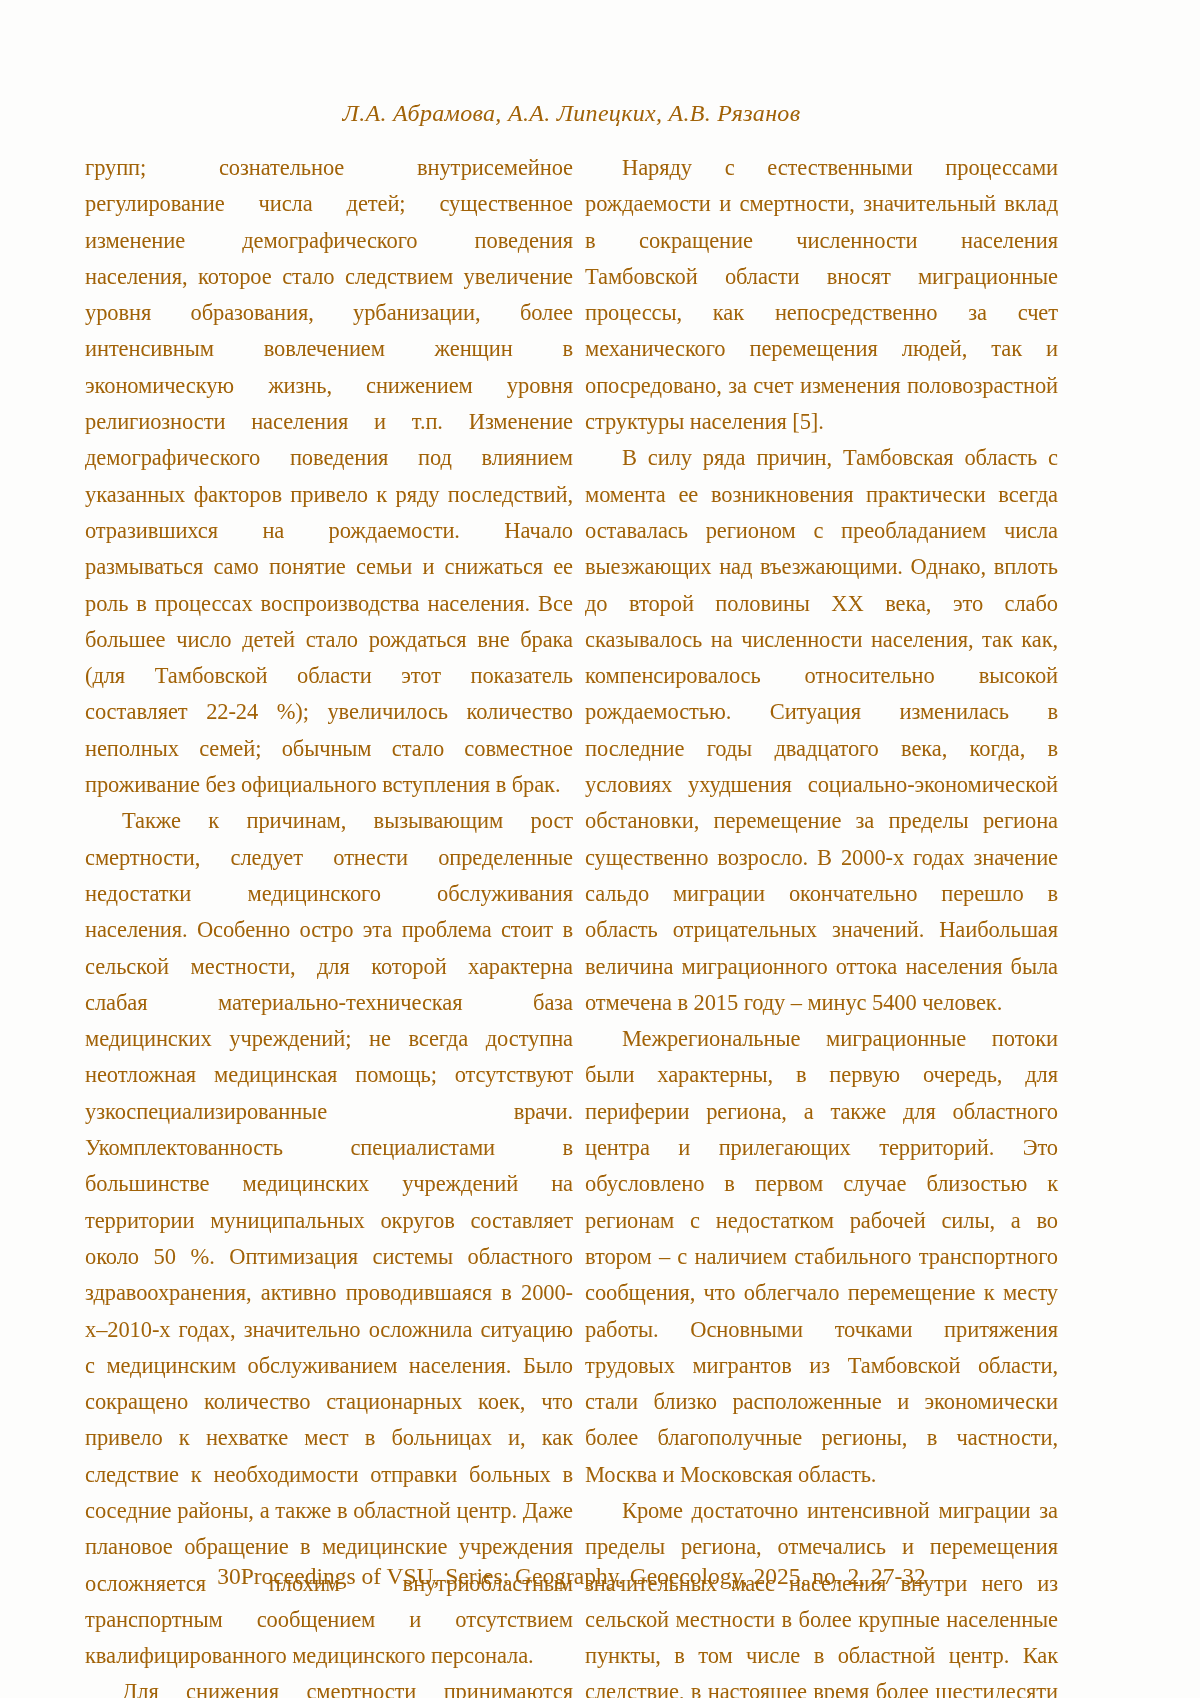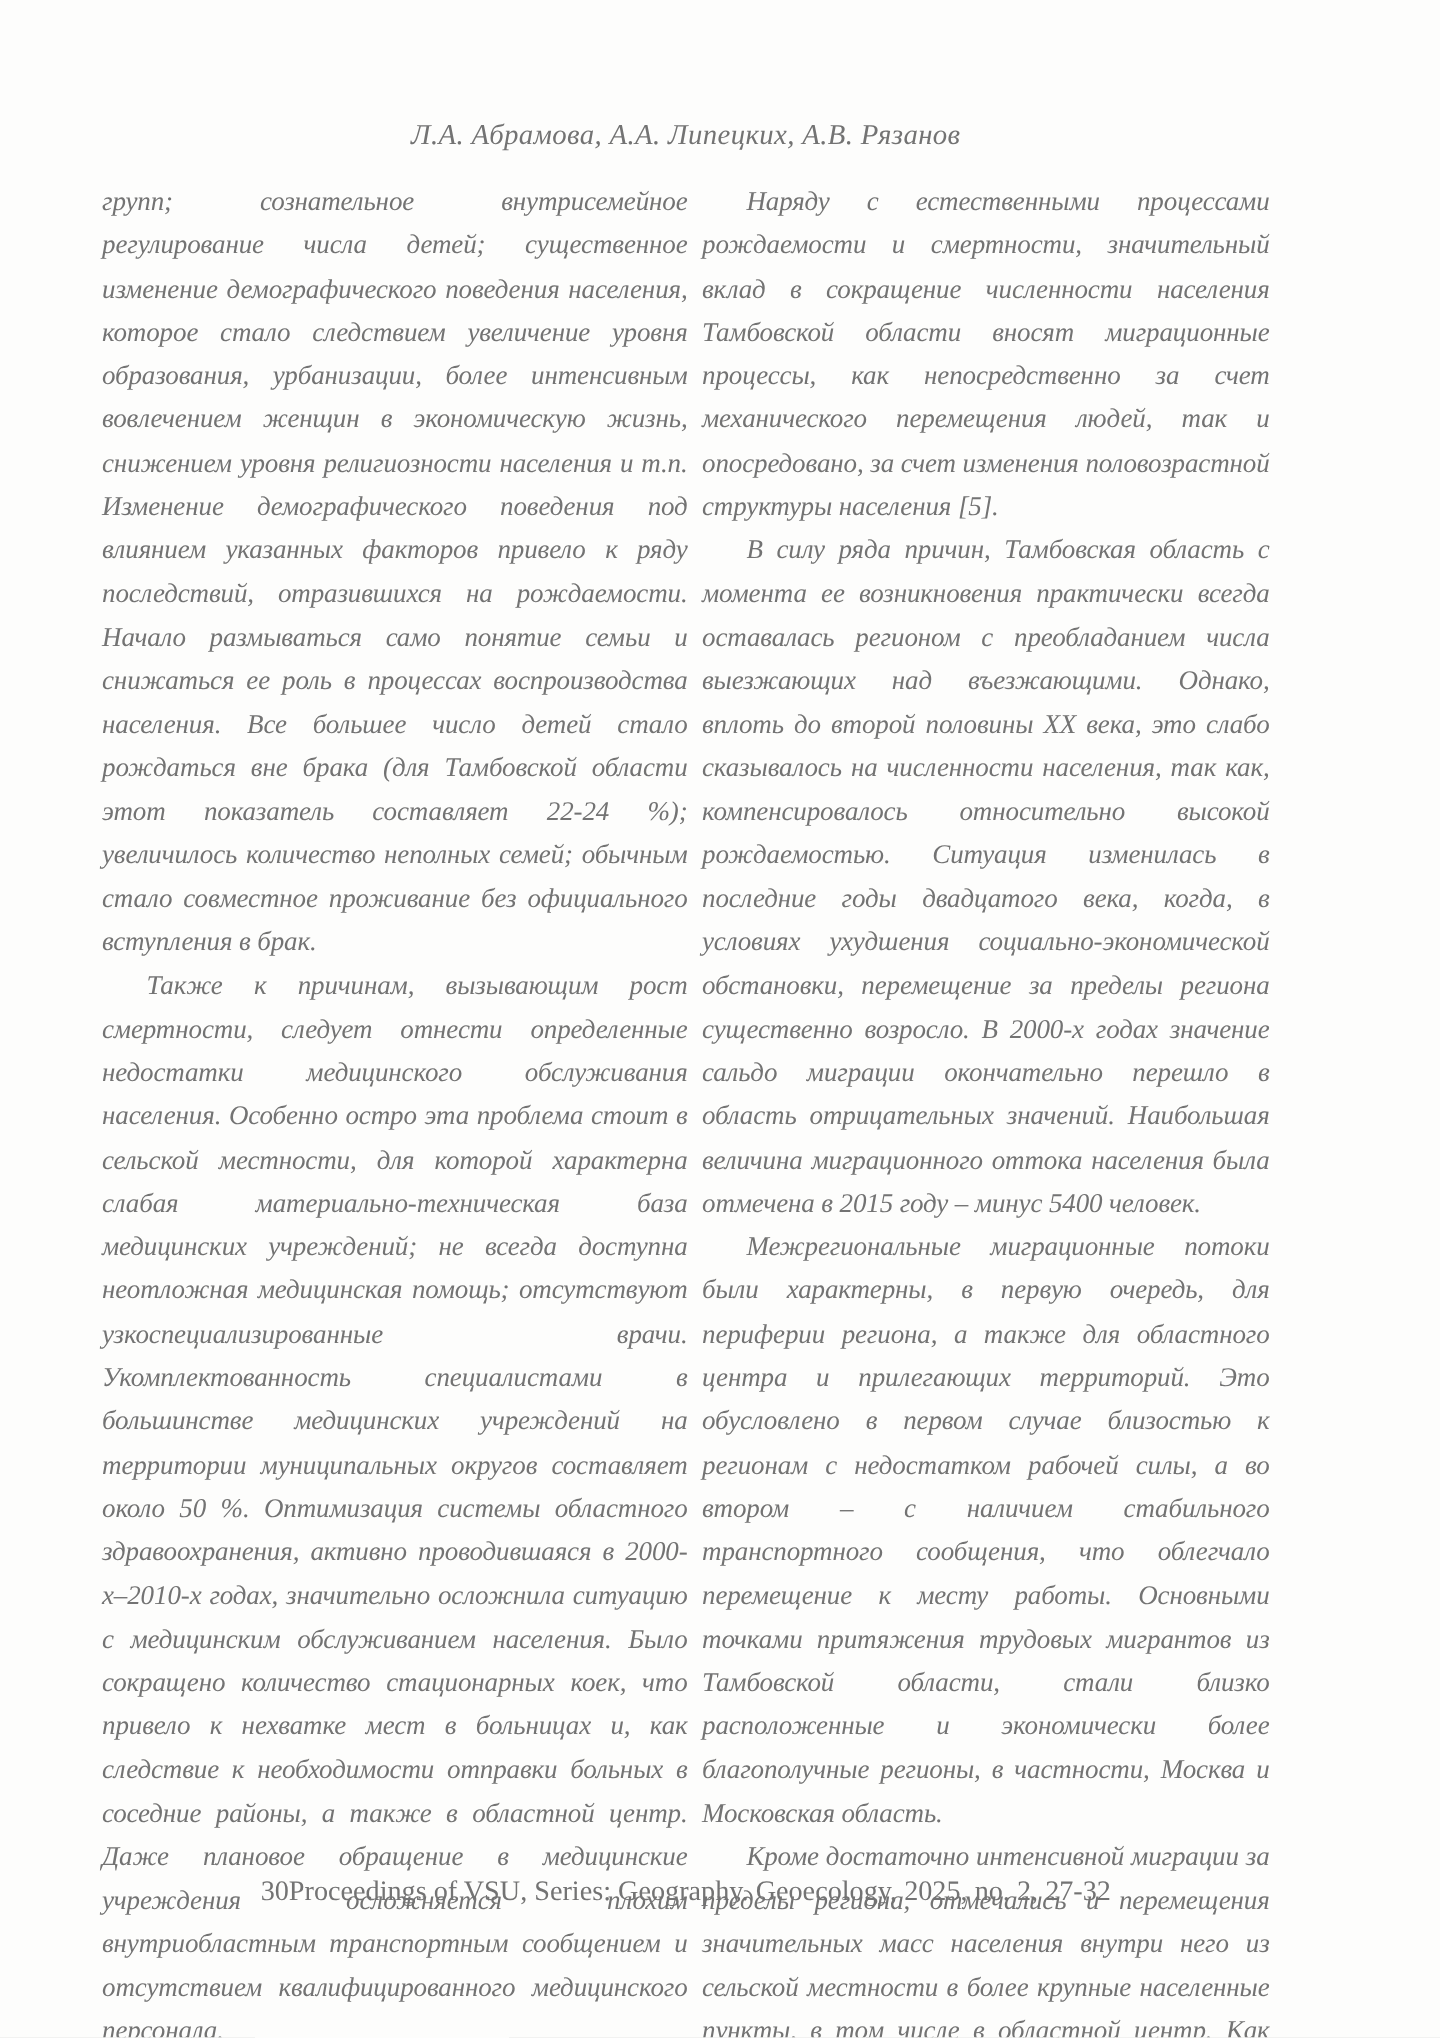--- a/index.html
+++ b/index.html
@@ -6,21 +6,21 @@
     margin: 0;
     padding: 0;
     background: #e9e9e9;
   }
   .page {
     position: relative;
     width: 1200px;
     height: 1698px;
     margin: 0 auto;
     background: #fdfdfc;
-    color: #737373;
+    color: #a16207;
     font-family: "Liberation Serif", "DejaVu Serif", serif;
     overflow: hidden;
   }
   .authors {
     position: absolute;
     top: 98px;
     left: 85px;
     width: 973px;
     text-align: center;
     font-style: italic;
@@ -40,21 +40,20 @@
     text-align: justify;
     font-size: 22.5px;
     line-height: 36.3px;
     letter-spacing: -0.1px;
   }
   .col-left  { width: 488px; }
   .col-right { width: 473px; }
   .col p {
     margin: 0;
     text-indent: 37px;
-    font-style: italic;
   }
   .col p.no-indent {
     text-indent: 0;
   }
   .footer {
     position: absolute;
     top: 1560px;
     left: 85px;
     width: 973px;
     display: flex;

